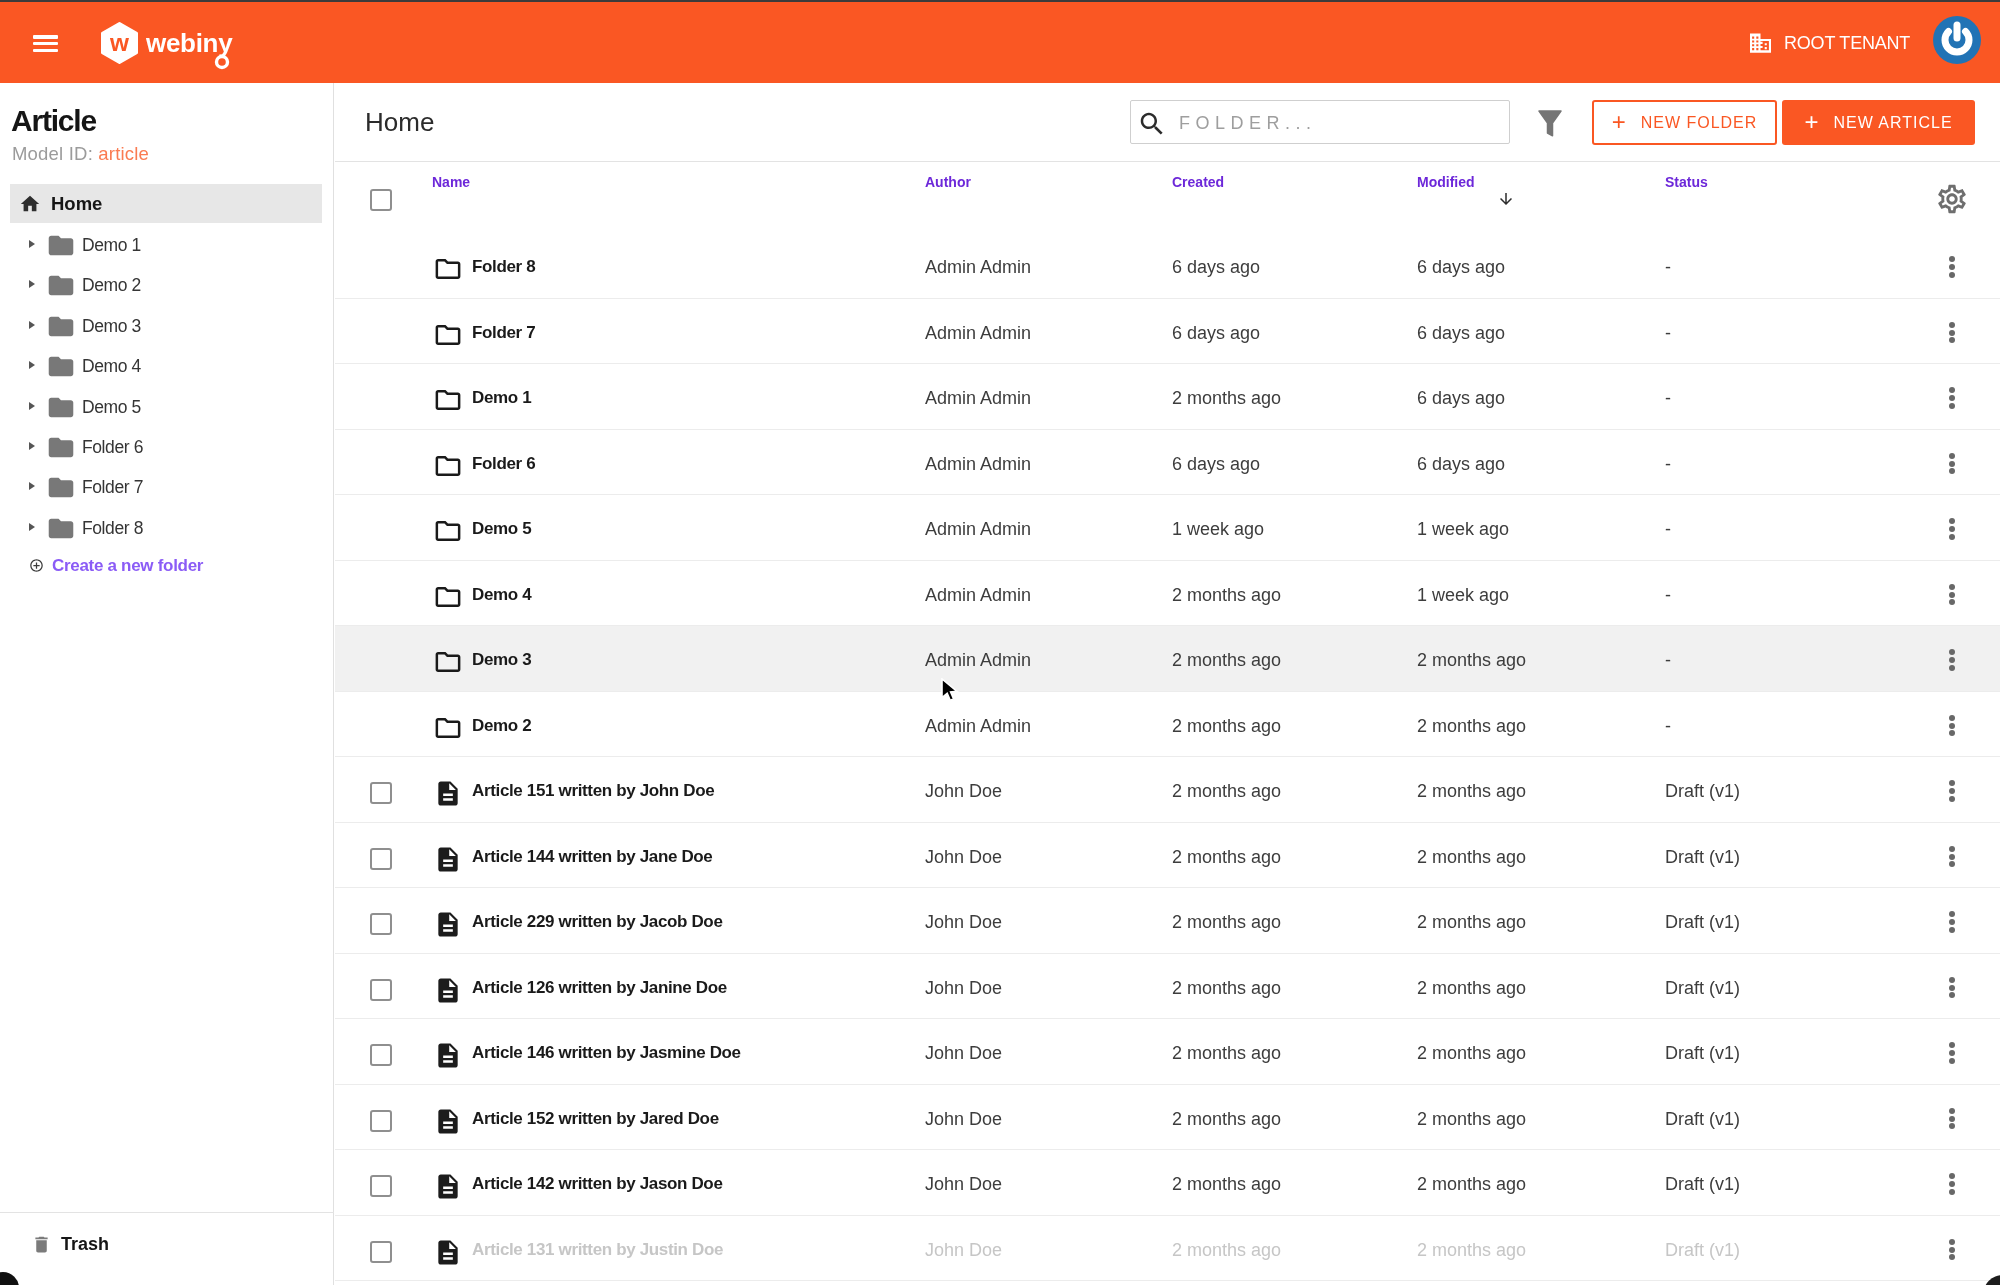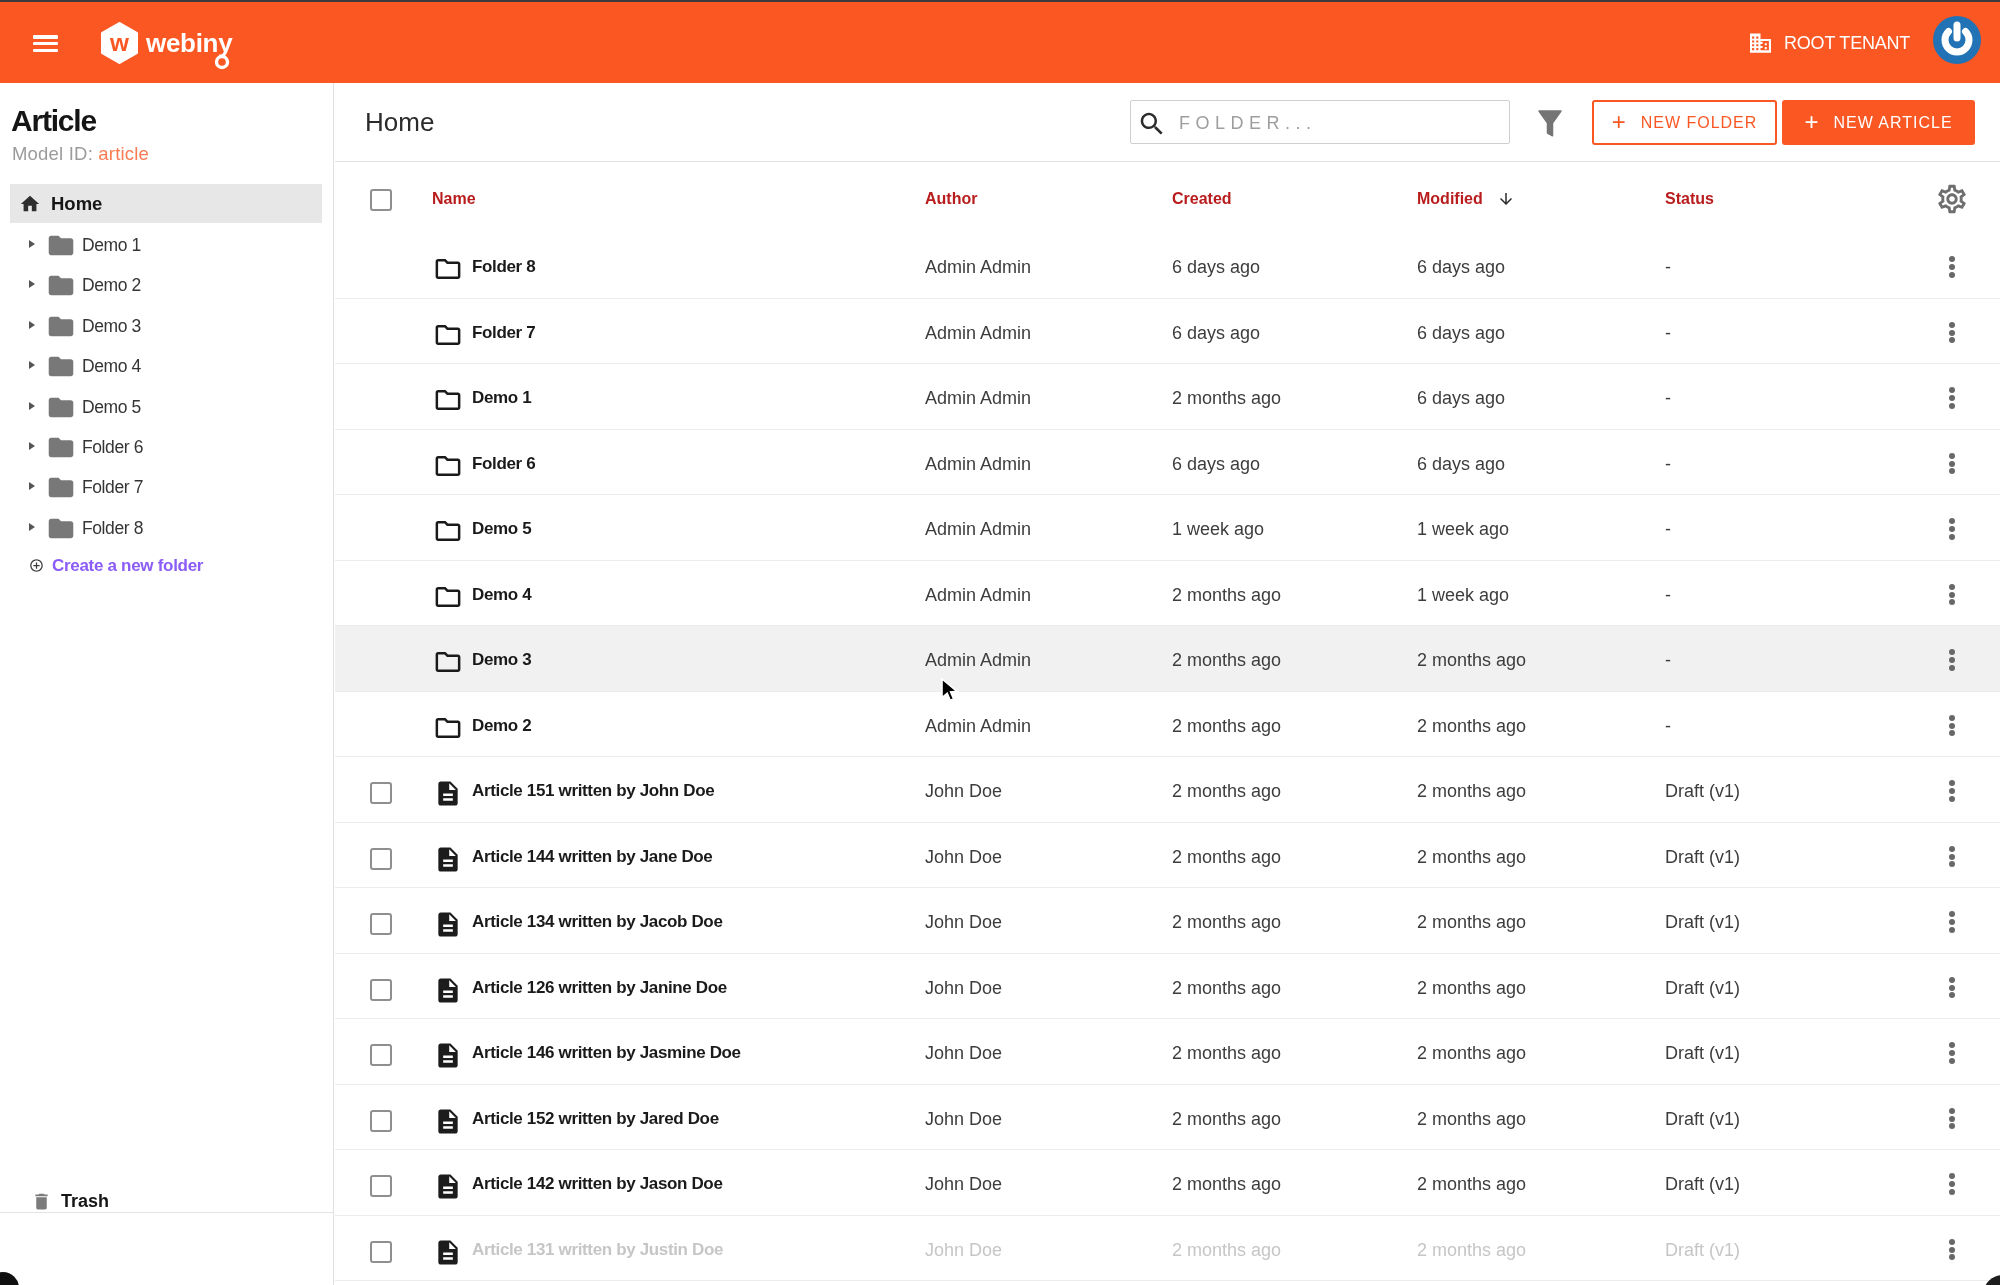--- a/index.html
+++ b/index.html
@@ -24,41 +24,41 @@
   #sb-home { left:10px; top:101px; width:312px; height:39px; background:#e7e7e7; }
   #sb-home span { position:absolute; left:41px; top:9px; font-size:18.5px; font-weight:700; color:#161616; }
   .treerow { left:0; width:334px; height:40px; }
   .treerow .arr { position:absolute; left:29px; top:15px; width:0; height:0;
      border-left:6.5px solid #555; border-top:4.5px solid transparent; border-bottom:4.5px solid transparent; }
   .treerow .lbl { position:absolute; left:82px; top:10px; font-size:17.5px; color:#353535; letter-spacing:-0.4px; }
   .treerow svg { position:absolute; left:46px; top:7px; }
   #createfolder { left:29px; top:473px; height:28px; }
   #createfolder span { position:absolute; left:23px; top:0; font-size:17px; font-weight:700; color:#8b5cf6; letter-spacing:-0.3px; white-space:nowrap; }
   #trashline { left:0; top:1129px; width:334px; border-top:1px solid #e3e3e3; }
-  #trashrow { left:31px; top:1107px; }
+  #trashrow { left:31px; top:1150px; }
   #trashrow span { position:absolute; left:30px; top:1px; font-size:18px; font-weight:700; color:#161616; }
   #cornerblob { left:-13px; top:1189px; width:32px; height:32px; border-radius:50%; background:#101010; }
 
   
   #main { left:335px; top:83px; width:1665px; height:1202px; background:#fff; }
   #pagetitle { left:30px; top:24px; font-size:26px; color:#2b2b2b; }
   #toolbarline { left:0; top:78px; width:1665px; border-top:1px solid #e3e3e3; }
   #searchbox { left:795px; top:17px; width:380px; height:44px; border:1px solid #cfcfcf; border-radius:2px; background:#fff; }
   #searchbox svg { position:absolute; left:6px; top:8px; }
   #searchbox span { position:absolute; left:48px; top:12px; font-size:18px; color:#9e9e9e; letter-spacing:5.5px; }
   #funnel { left:1203px; top:27px; }
   .btn { top:17px; height:45px; border-radius:3px; font-size:16px; font-weight:400; letter-spacing:1px;
      display:flex; align-items:center; justify-content:center; }
   #btn-folder { left:1257px; width:185px; border:2px solid #fa5723; color:#fa5723; background:#fff; }
   #btn-article { left:1447px; width:193px; background:#fa5723; color:#fff; }
   .btn .plus { font-size:24px; font-weight:400; margin-right:14px; margin-top:-2px; }
 
   
   #thead { left:0; top:78px; width:1665px; height:72px; }
-  .hlbl { position:absolute; top:29px; font-size:16px; font-weight:700; color:#b91c1c; }
+  .hlbl { position:absolute; top:13px; font-size:14px; font-weight:700; color:#6d28d9; }
   .cb { position:absolute; width:22px; height:22px; border:2px solid #8f8f8f; border-radius:3px; background:#fff; }
   #thead .cb { left:35px; top:28px; }
 
   
   #rows { left:0; top:150px; width:1665px; }
   .row { position:relative; width:1665px; height:65.5px; border-bottom:1px solid #ececec; }
   .row.hl { background:#f1f1f1; }
   .row .cb { left:35px; top:50%; margin-top:-7px; }
   .row svg.ficon { position:absolute; left:97.5px; top:50%; margin-top:-9px; }
   .row svg.dicon { position:absolute; left:98px; top:50%; margin-top:-10px; }
@@ -365,21 +365,21 @@
             <div></div>
             <div></div>
             <div></div>
           </div>
         </div>
       <div class="row">
           <div class="cb"></div>
           <svg class="dicon" width="30" height="29" viewBox="0 0 24 24">
             <path fill="#1c1c1c" d="M14 2H6c-1.1 0-1.99.9-1.99 2L4 20c0 1.1.89 2 1.99 2H18c1.1 0 2-.9 2-2V8l-6-6zm2 16H8v-2h8v2zm0-4H8v-2h8v2zm-3-5V3.5L18.5 9H13z"></path>
           </svg>
-          <span class="cell cname">Article 134 written by Jacob Doe</span>
+          <span class="cell cname">Article 229 written by Jacob Doe</span>
           <span class="cell cauthor">John Doe</span>
           <span class="cell ccreated">2 months ago</span>
           <span class="cell cmodified">2 months ago</span>
           <span class="cell cstatus">Draft (v1)</span>
           <div class="kebab">
             <div></div>
             <div></div>
             <div></div>
           </div>
         </div>

